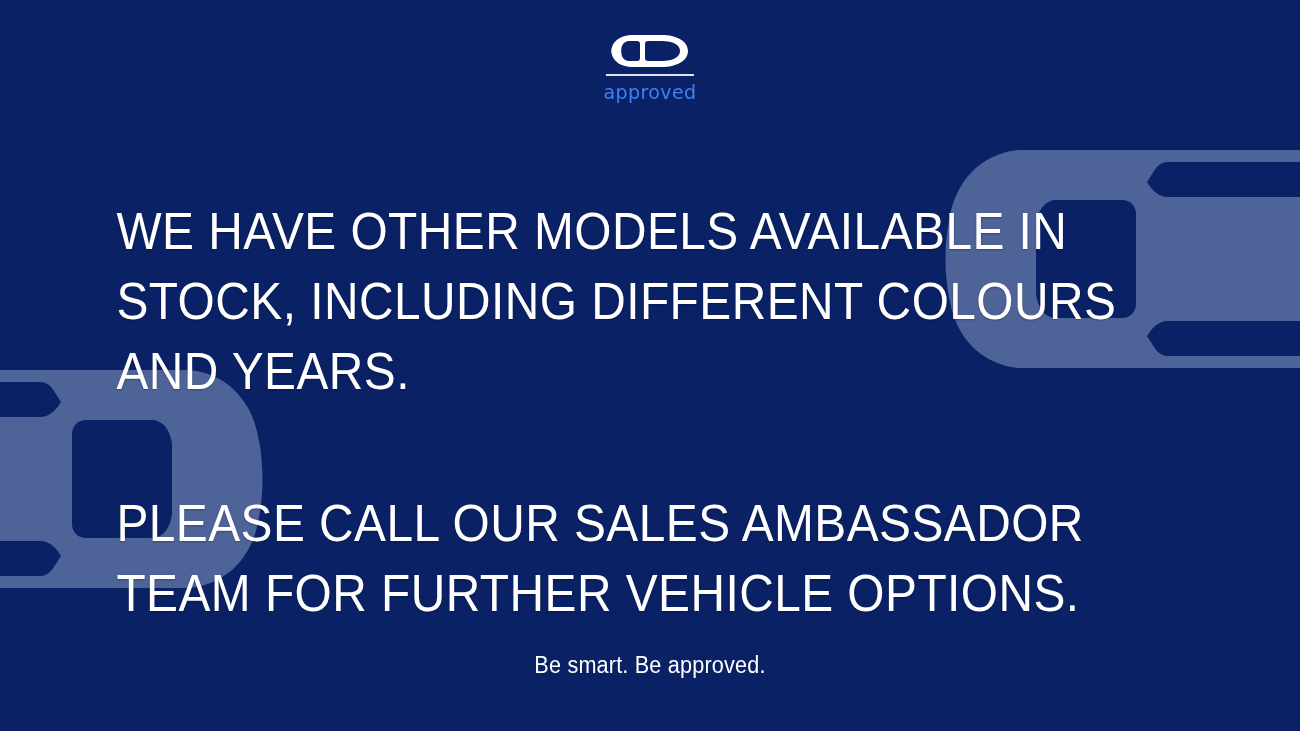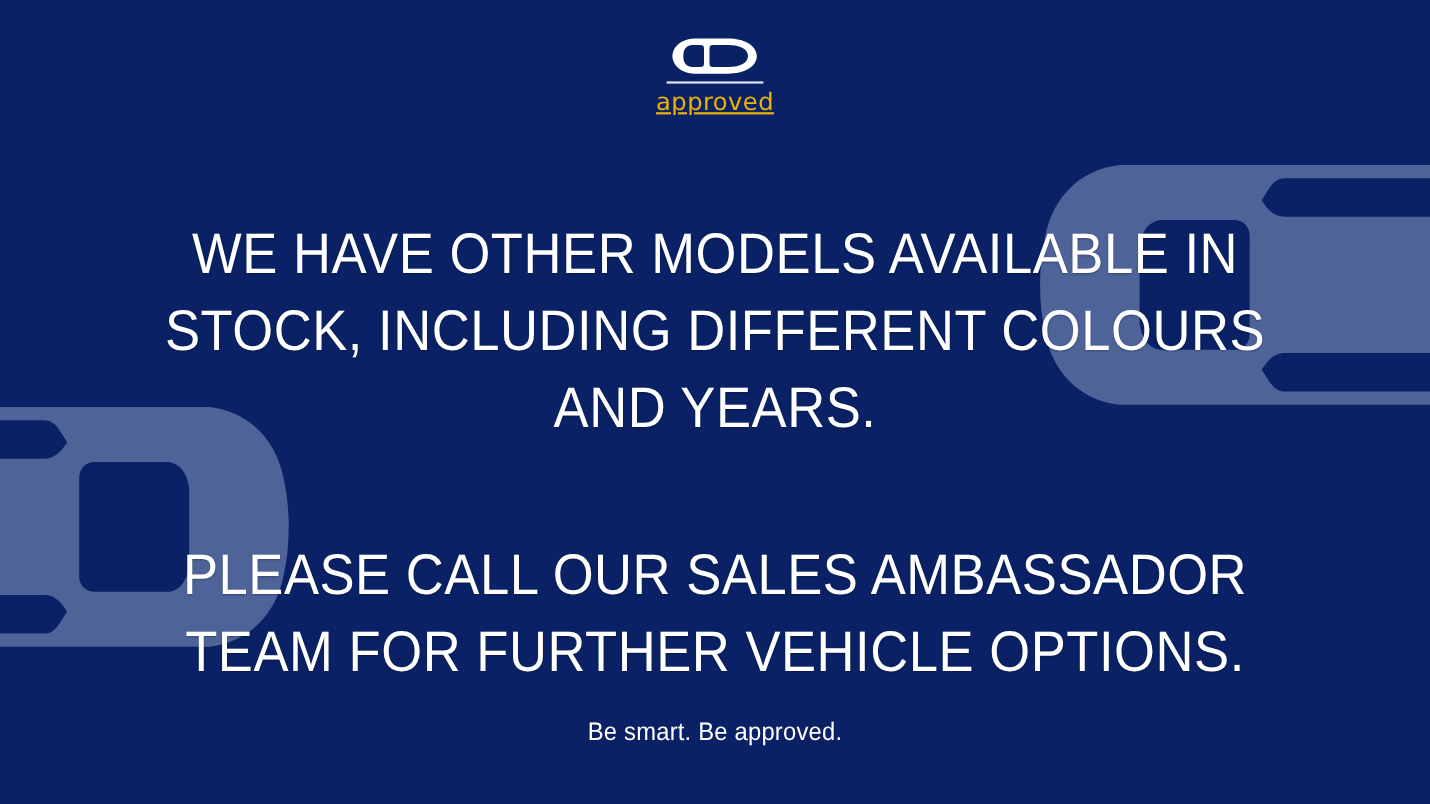--- a/index.html
+++ b/index.html
@@ -56,35 +56,33 @@
 
   #brand-logo .rule {
     width: 88px;
     height: 2px;
     background: #dfe4f0;
     margin-top: 6px;
   }
 
   #brand-logo .wordmark {
     margin-top: 5px;
-    font-size: 22px;
+    font-size: 19px;
     letter-spacing: 0.4px;
-    color: #eab308;
+    color: #3b82f6;
     font-family: "DejaVu Sans", sans-serif;
     font-weight: 400;
-    text-decoration: underline;
   }
 
   
   #message-block {
     position: absolute;
     left: 0;
     right: 0;
     top: 196px;
-    text-align: center;
     padding: 0 70px;
     box-sizing: border-box;
   }
 
   .headline {
     margin: 0;
     color: #ffffff;
     font-family: "Liberation Sans Narrow", "Liberation Sans", sans-serif;
     font-weight: 400;
     font-size: 52px;

